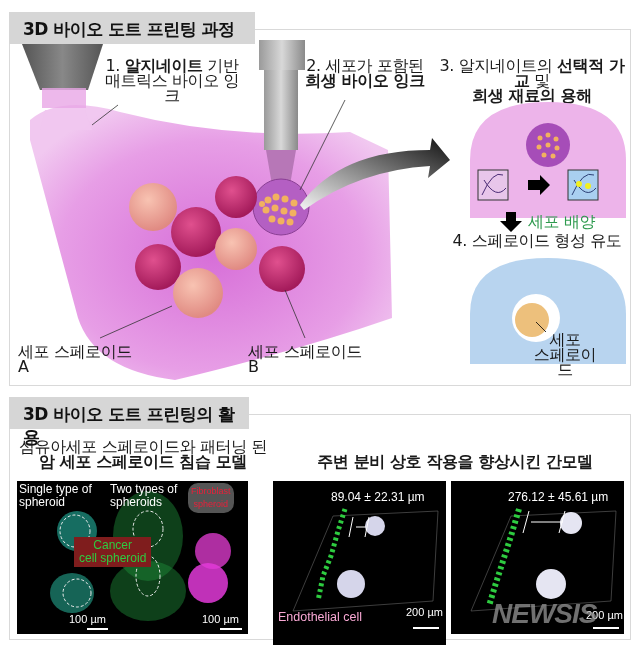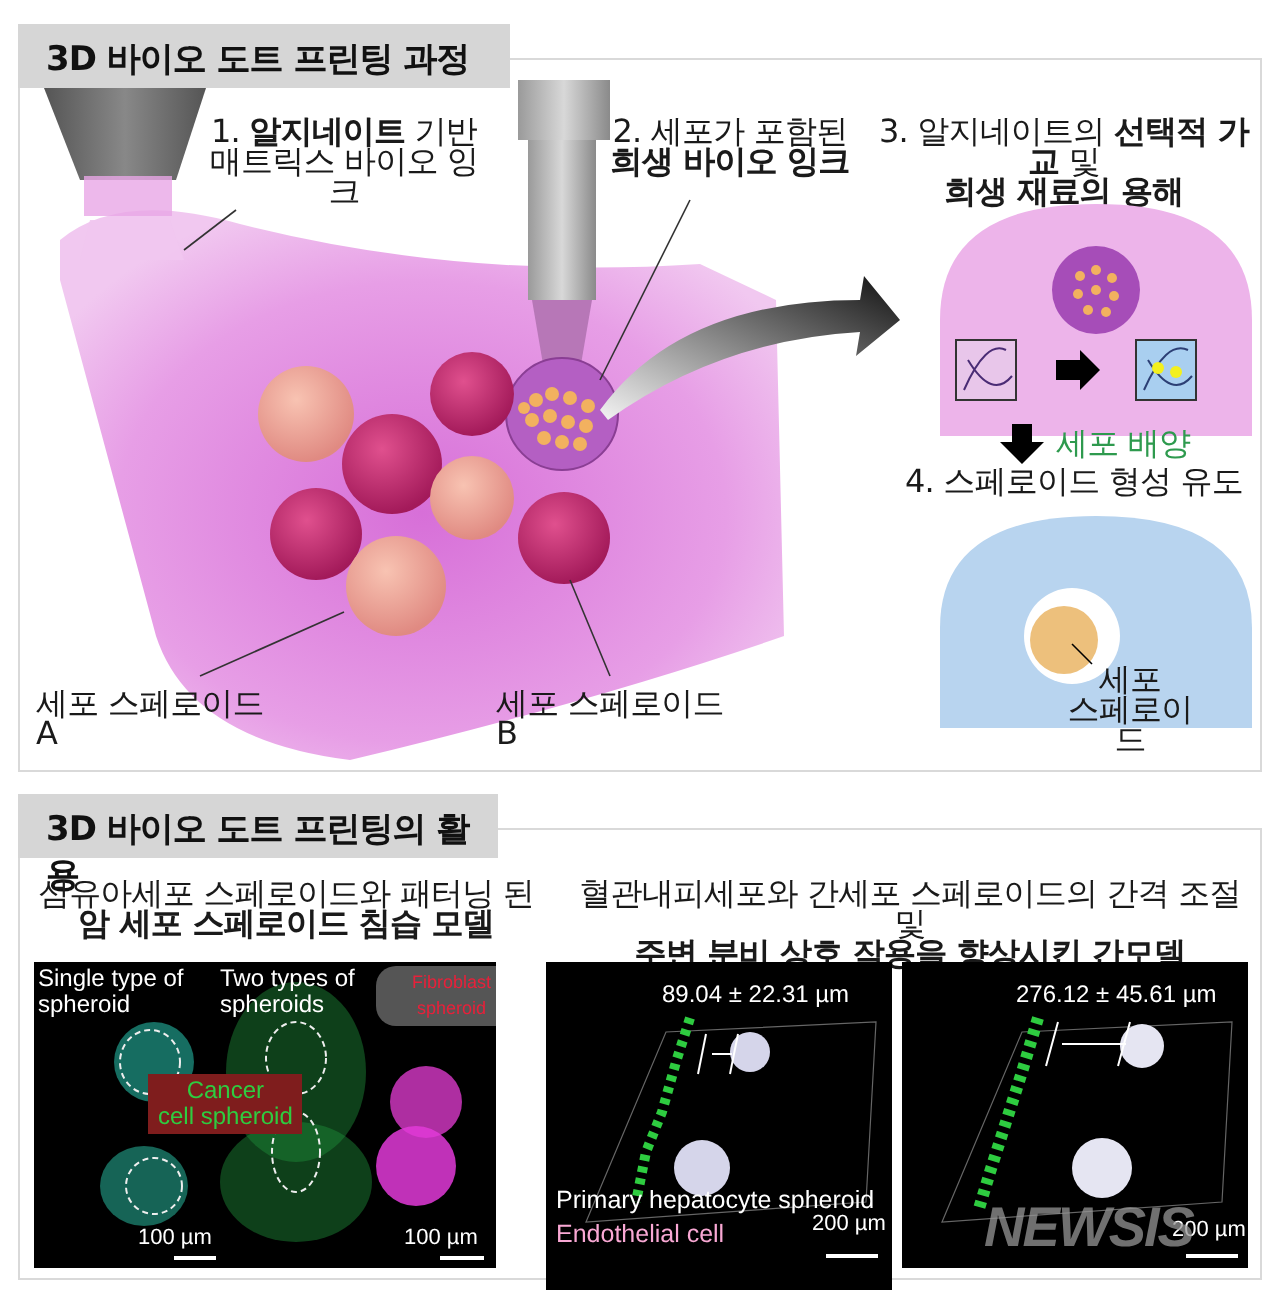--- a/index.html
+++ b/index.html
@@ -162,21 +162,21 @@
 <div class="lbl" style="left:248px;top:344px;width:120px;text-align:left;">세포 스페로이드 B</div>
 
 <div class="frame frame2"></div>
 <div class="sec-title st2">3D 바이오 도트 프린팅의 활용</div>
 
 <div class="lbl" style="left:18px;top:439px;width:250px;">
   <span>섬유아세포 스페로이드와 패터닝 된</span><br>
   <b>암 세포 스페로이드 침습 모델</b>
 </div>
 <div class="lbl" style="left:280px;top:439px;width:350px;">
-  <span>혈관내피세포와 간세포 스페로이드의 간격 조절 및</span><br>
+  <br>
   <b>주변 분비 상호 작용을 향상시킨 간모델</b>
 </div>
 
 <div class="panel" style="left:17px;top:481px;width:103px;height:153px;">
   <svg width="103" height="153" style="left:0;top:0;">
     <ellipse cx="60" cy="50" rx="20" ry="20" fill="#1f9b8a" opacity="0.7"></ellipse>
     <ellipse cx="55" cy="112" rx="22" ry="20" fill="#1f8f7a" opacity="0.7"></ellipse>
     <ellipse cx="58" cy="50" rx="15" ry="16" fill="none" stroke="#eee" stroke-dasharray="3,2"></ellipse>
     <ellipse cx="60" cy="112" rx="14" ry="14" fill="none" stroke="#eee" stroke-dasharray="3,2"></ellipse>
   </svg>
@@ -194,21 +194,21 @@
     <ellipse cx="40" cy="110" rx="38" ry="30" fill="#1f8f3a" opacity="0.45"></ellipse>
     <ellipse cx="40" cy="48" rx="15" ry="18" fill="none" stroke="#eee" stroke-dasharray="3,2"></ellipse>
     <ellipse cx="40" cy="95" rx="12" ry="20" fill="none" stroke="#eee" stroke-dasharray="3,2"></ellipse>
     <circle cx="105" cy="70" r="18" fill="#d93ac9" opacity="0.8"></circle>
     <circle cx="100" cy="102" r="20" fill="#e23ad8" opacity="0.85"></circle>
   </svg>
   <div class="ptxt" style="left:2px;top:2px;">
     <span>Two types of</span><br>
     <span>spheroids</span>
   </div>
-  <div class="ptxt" style="left:80px;top:2px;background:#555;color:#e8203a;font-size:9px;padding:2px 18px;text-align:center;border-radius:10px;">
+  <div class="ptxt" style="left:80px;top:2px;background:#555;color:#e8203a;font-size:9px;padding:2px 3px;text-align:center;border-radius:10px;">
     <span>Fibroblast</span><br>
     <span>spheroid</span>
   </div>
   <div class="scale" style="left:94px;top:132px;">100 µm</div>
   <div class="scalebar" style="left:112px;top:147px;width:22px;"></div>
 </div>
 
 <div class="ptxt" style="left:74px;top:537px;background:#7f1d1d;color:#2ecc40;font-size:12px;padding:2px 5px;text-align:center;">
   <span>Cancer</span><br>
   <span>cell spheroid</span>
@@ -218,21 +218,20 @@
   <svg width="173" height="153" style="left:0;top:0;">
     <polygon points="20,130 60,35 165,30 160,120" fill="none" stroke="#666" stroke-width="0.6"></polygon>
     <path d="M72,28 L65,50 L58,75 L50,95 L45,120" stroke="#2ecc40" stroke-width="5" stroke-dasharray="3,3" fill="none"></path>
     <circle cx="102" cy="45" r="10" fill="#d5d5ea"></circle>
     <circle cx="78" cy="103" r="14" fill="#d5d5ea"></circle>
     <line x1="83" y1="46" x2="93" y2="46" stroke="#fff" stroke-width="1"></line>
     <line x1="80" y1="36" x2="76" y2="56" stroke="#fff"></line>
       <line x1="96" y1="36" x2="92" y2="56" stroke="#fff"></line>
   </svg>
   <div class="ptxt" style="left:58px;top:10px;">89.04 ± 22.31 µm</div>
-  <div class="ptxt" style="left:5px;top:113px;font-size:12.5px;">Primary hepatocyte spheroid</div>
   <div class="ptxt" style="left:5px;top:130px;color:#f9a8d4;font-size:12.5px;">Endothelial cell</div>
   <div class="scale" style="left:133px;top:125px;">200 µm</div>
   <div class="scalebar" style="left:140px;top:146px;width:26px;"></div>
 </div>
 
 <div class="panel" style="left:451px;top:481px;width:173px;height:153px;">
   <svg width="173" height="153" style="left:0;top:0;">
     <polygon points="20,130 60,35 165,30 160,120" fill="none" stroke="#666" stroke-width="0.6"></polygon>
     <path d="M68,28 L60,55 L52,80 L44,105 L38,125" stroke="#2ecc40" stroke-width="6" stroke-dasharray="3,3" fill="none"></path>
     <circle cx="120" cy="42" r="11" fill="#e5e5f2"></circle>

